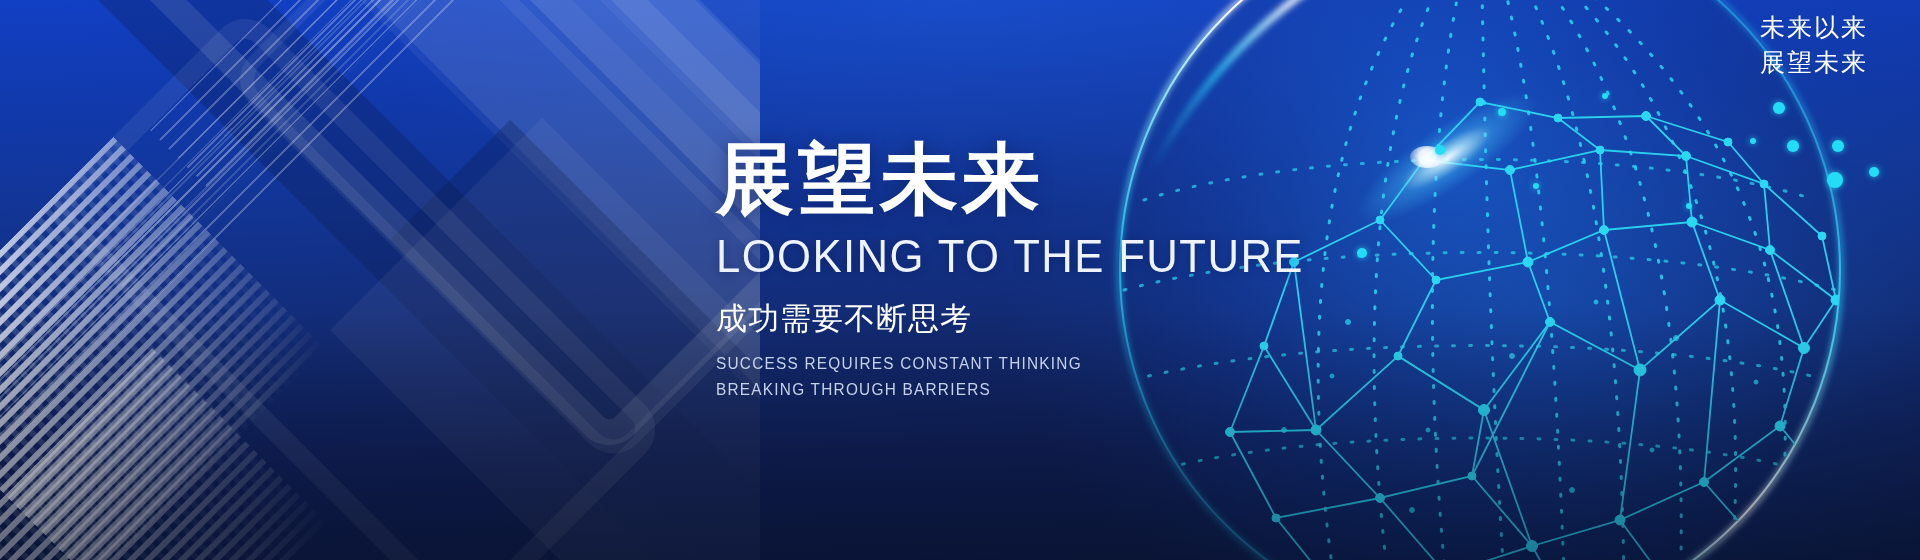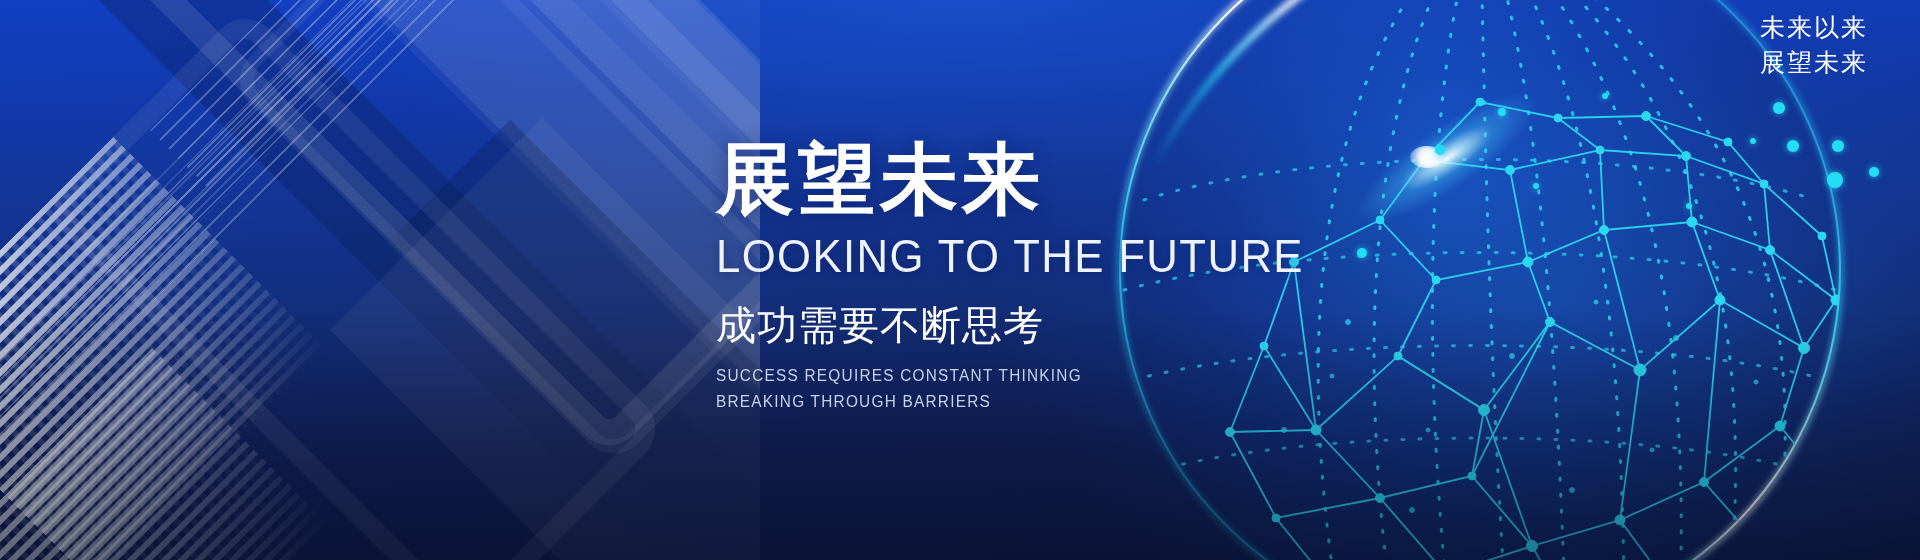--- a/index.html
+++ b/index.html
@@ -56,21 +56,21 @@
     letter-spacing:4px;margin:0 0 14px 0;white-space:nowrap;
     text-shadow:0 2px 18px rgba(0,20,80,.45);
   }
   .h2{
     font-size:47px;line-height:1.0;color:#eef3ff;font-weight:300;
     letter-spacing:1.5px;margin:0 0 20px 0;white-space:nowrap;
     transform:scaleX(.93);transform-origin:left center;
     text-shadow:0 1px 10px rgba(0,20,80,.4);
   }
   .h3{
-    font-size:40px;line-height:1.30;color:#ffffff;font-weight:500;
+    font-size:31px;line-height:1.30;color:#ffffff;font-weight:500;
     letter-spacing:1px;margin:18px 0 12px 0;
   }
   .h3 div{white-space:nowrap;}
   .cap{
     font-size:16px;line-height:1.62;color:#c6d2ea;font-weight:400;
     letter-spacing:1.3px;margin:0;
     transform:scaleX(.96);transform-origin:left center;
   }
   .cap div{white-space:nowrap;}
 

